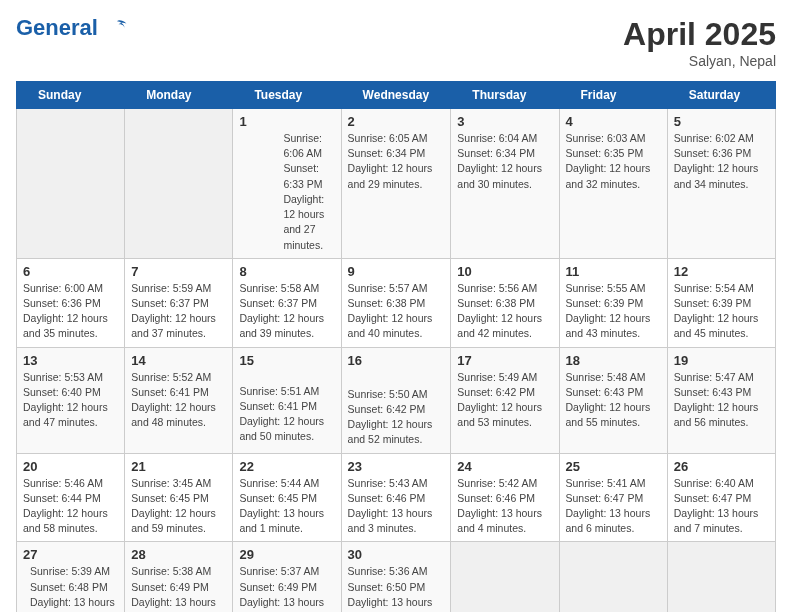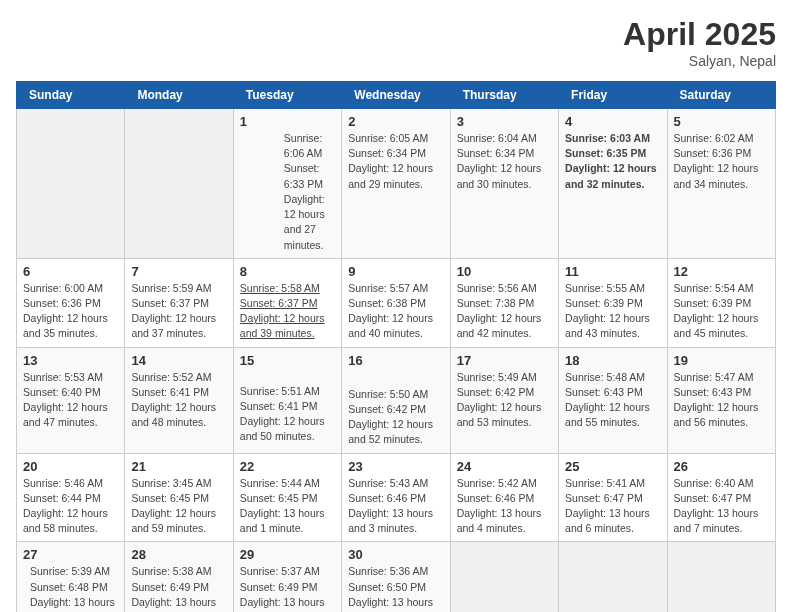--- a/index.html
+++ b/index.html
@@ -39,21 +39,21 @@
     }
     table {
       width: 100%;
       border-collapse: collapse;
       font-size: 11px;
     }
     thead tr th {
       background-color: #1a5fa8;
       color: #fff;
       text-align: left;
-      padding: 6px 12px;
+      padding: 6px 21px;
       font-size: 12px;
       font-weight: bold;
       border: 1px solid #1a5fa8;
     }
     tbody tr td {
       border: 1px solid #ccc;
       vertical-align: top;
       padding: 5px 6px;
       width: 108px;
       min-height: 80px;
@@ -77,20 +77,28 @@
     .empty-cell {
       background: #f0f0f0 !important;
     }
   </style>
 </head>
 <body>
 
 <div class="header">
   <div class="logo">
     <div>
+      <div style="display:flex;align-items:center;">
+        <div style="font-size:22px;font-weight:bold;color:#333;line-height:1.1;">
+          <span style="color:#1a5fa8;">General</span>
+          <svg class="logo-icon" viewBox="0 0 28 28" style="vertical-align:middle;width:22px;height:22px;">
+            <path d="M14 4 C18 4, 24 8, 24 14 C24 10, 20 7, 16 8 C18 6, 22 5, 26 7 C22 3, 16 2, 14 4Z" fill="#1a5fa8"></path>
+          </svg>
+        </div>
+      </div>
     </div>
   </div>
   <div class="title-block">
     <div class="month-title">April 2025</div>
     <div class="subtitle">Salyan, Nepal</div>
   </div>
 </div>
 
 <table>
   <thead>
@@ -121,21 +129,21 @@
 Daylight: 12 hours and 29 minutes.</div>
         </td>
         <td>
           <span class="day-number">3</span>
           <div class="day-info" style="white-space: pre-line;">Sunrise: 6:04 AM
 Sunset: 6:34 PM
 Daylight: 12 hours and 30 minutes.</div>
         </td>
         <td>
           <span class="day-number">4</span>
-          <div class="day-info" style="white-space: pre-line; font-weight: bold;">Sunrise: 6:03 AM
+          <div class="day-info" style="white-space: pre-line;">Sunrise: 6:03 AM
 Sunset: 6:35 PM
 Daylight: 12 hours and 32 minutes.</div>
         </td>
         <td>
           <span class="day-number">5</span>
           <div class="day-info" style="white-space: pre-line;">Sunrise: 6:02 AM
 Sunset: 6:36 PM
 Daylight: 12 hours and 34 minutes.</div>
         </td>
       </tr>
@@ -147,34 +155,34 @@
 Daylight: 12 hours and 35 minutes.</div>
         </td>
         <td>
           <span class="day-number">7</span>
           <div class="day-info" style="white-space: pre-line;">Sunrise: 5:59 AM
 Sunset: 6:37 PM
 Daylight: 12 hours and 37 minutes.</div>
         </td>
         <td>
           <span class="day-number">8</span>
-          <div class="day-info" style="white-space: pre-line; text-decoration: underline;">Sunrise: 5:58 AM
+          <div class="day-info" style="white-space: pre-line;">Sunrise: 5:58 AM
 Sunset: 6:37 PM
 Daylight: 12 hours and 39 minutes.</div>
         </td>
         <td>
           <span class="day-number">9</span>
           <div class="day-info" style="white-space: pre-line;">Sunrise: 5:57 AM
 Sunset: 6:38 PM
 Daylight: 12 hours and 40 minutes.</div>
         </td>
         <td>
           <span class="day-number">10</span>
           <div class="day-info" style="white-space: pre-line;">Sunrise: 5:56 AM
-Sunset: 7:38 PM
+Sunset: 6:38 PM
 Daylight: 12 hours and 42 minutes.</div>
         </td>
         <td>
           <span class="day-number">11</span>
           <div class="day-info" style="white-space: pre-line;">Sunrise: 5:55 AM
 Sunset: 6:39 PM
 Daylight: 12 hours and 43 minutes.</div>
         </td>
         <td>
           <span class="day-number">12</span>

